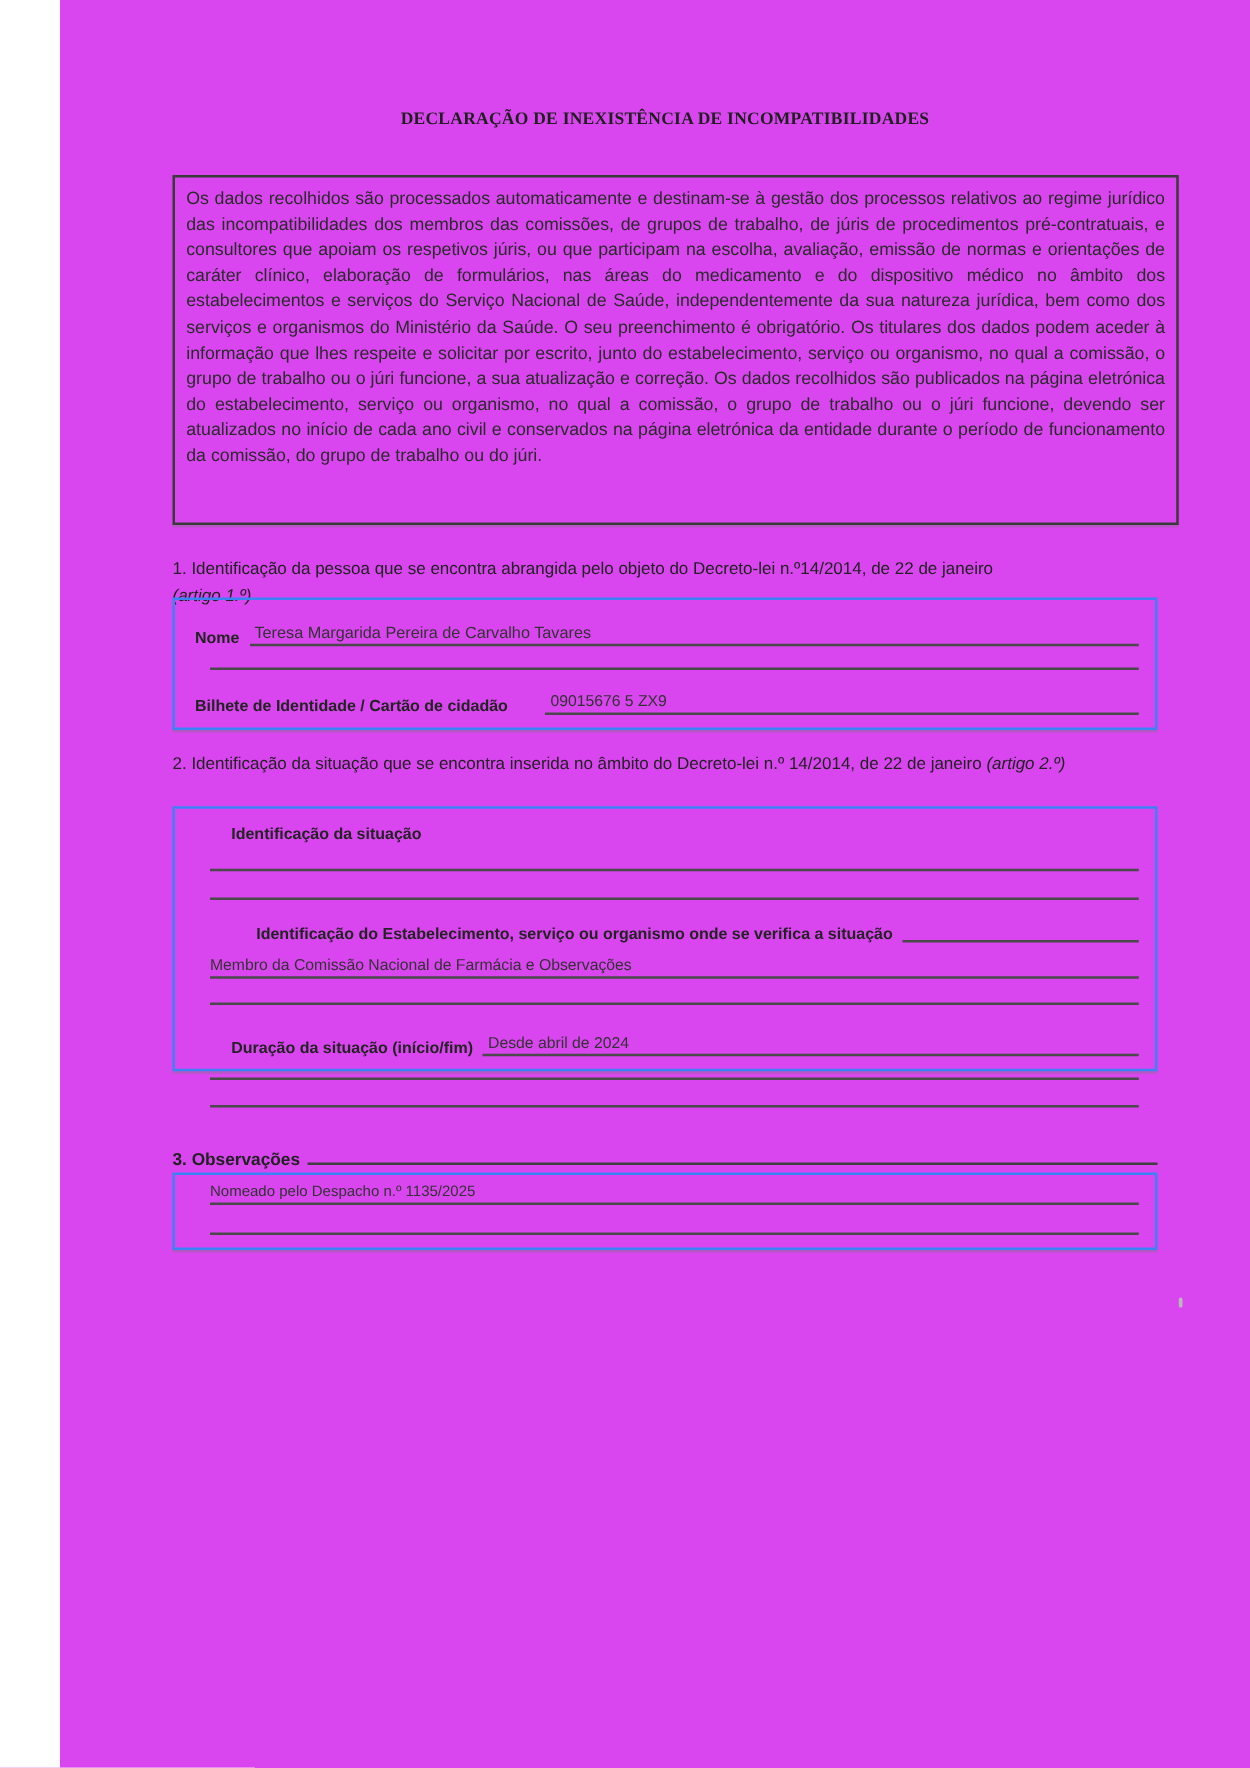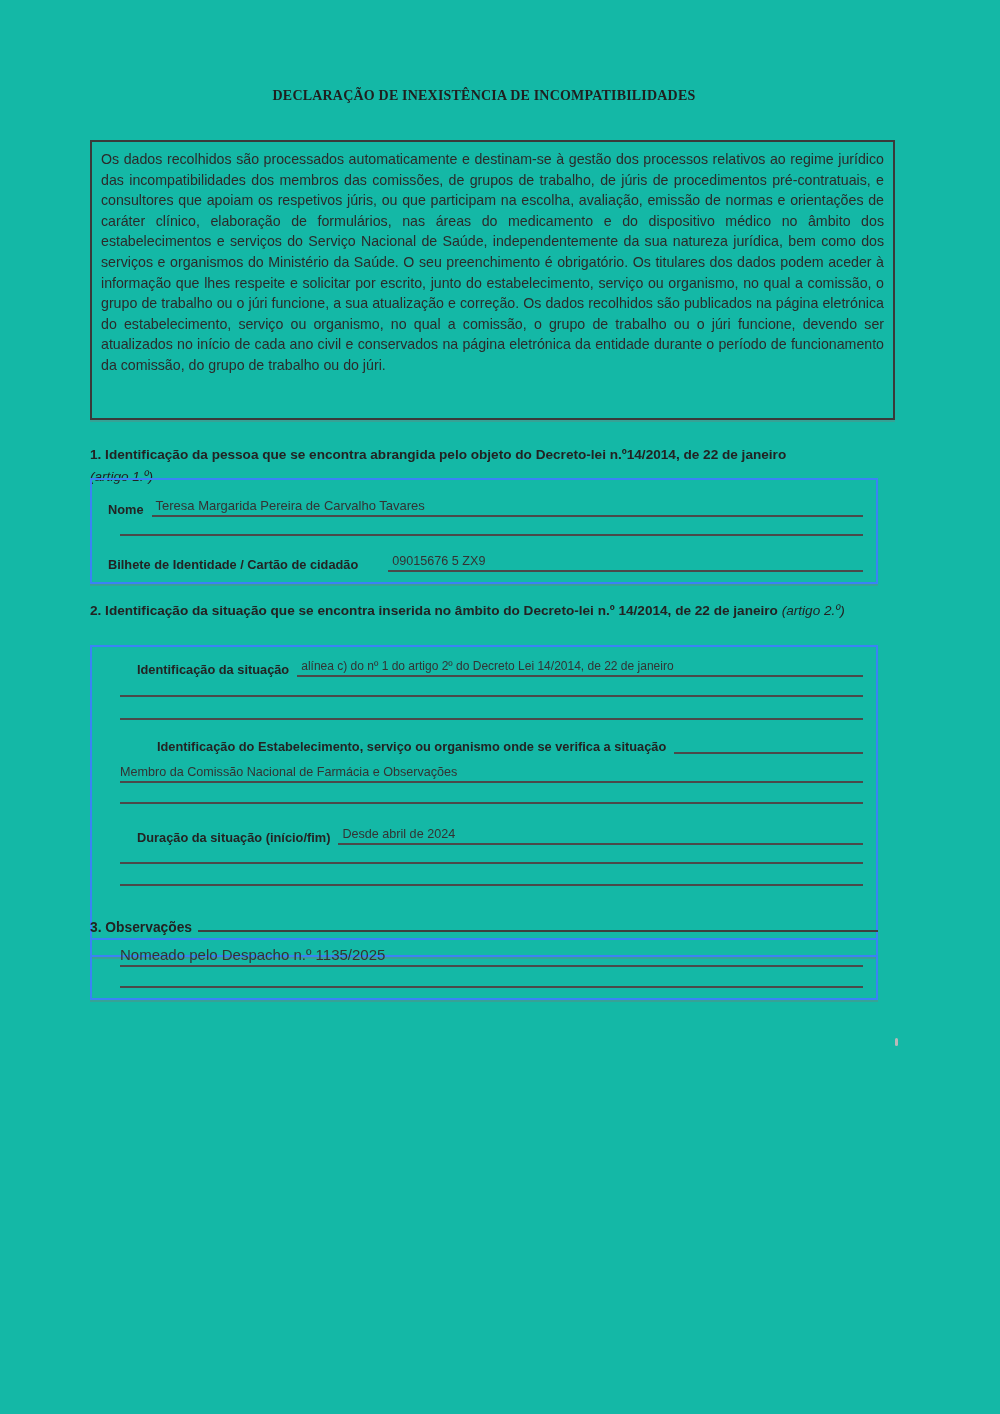--- a/index.html
+++ b/index.html
@@ -4,37 +4,37 @@
 <style>
   * { margin:0; padding:0; box-sizing:border-box; }
   html,body { background:#ffffff; }
   body {
     width:1000px; height:1414px;
     font-family:"Liberation Sans", sans-serif;
     color:#262626;
     position:relative;
     overflow:hidden;
   }
-  .page { position:absolute; inset:0; background:#14b8a6; }
+  .page { position:absolute; inset:0; background:#d946ef;margin-left:48px; }
 
   
   .title-wrap { position:absolute; left:90px; top:88px; width:788px; text-align:center;
     font-family:"Liberation Serif", serif; font-weight:bold; color:#1f1f1f; }
   .doc-title { font-size:14px; letter-spacing:.2px; }
   .doc-subtitle { font-size:13px; margin-top:3px; }
 
   
   .intro-box { position:absolute; left:90px; top:140px; width:805px; height:280px;
     border:2px solid #3a3a3a; box-shadow:0 2px 0 rgba(120,120,120,.35);
     padding:7px 9px; }
   .intro-text { font-size:14.2px; line-height:20.6px; text-align:justify; color:#2b2b2b; }
 
   
   .sec-heading { position:absolute; left:90px; width:788px; font-size:13.6px; color:#222; line-height:22px; }
-  .sec-heading .bold { font-weight:bold; }
+  .sec-heading .bold { font-weight:normal; }
   .sec-heading .ital { font-style:italic; font-weight:normal; }
 
   
   .fbox { position:absolute; left:90px; width:788px; border:2px solid #3b82f6;
     box-shadow:0 2px 0 rgba(120,120,120,.35); background:transparent; }
   .row { position:absolute; display:flex; align-items:flex-end; }
   .lbl { font-weight:bold; font-size:12.8px; white-space:nowrap; padding-right:8px; color:#232323; }
   .val { flex:1; border-bottom:2px solid #4a4a4a; font-size:12.6px; color:#333;
     padding:0 4px 2px 4px; white-space:nowrap; overflow:hidden; }
   .blank-line { position:absolute; border-bottom:2px solid #4a4a4a; }
@@ -75,24 +75,23 @@
       <span class="lbl">Bilhete de Identidade / Cartão de cidadão</span>
       <span class="val" style="margin-left:22px;">09015676 5 ZX9</span>
     </div>
   </div>
 
   <div class="sec-heading" style="top:600px;">
     <span class="bold">2. Identificação da situação que se encontra inserida no âmbito do Decreto-lei n.º 14/2014, de 22 de janeiro</span>
     <span class="ital">(artigo 2.º)</span>
   </div>
 
-  <div class="fbox" style="top:645px; height:312px;">
+  <div class="fbox" style="top:645px; height:212px;">
     <div class="row" style="left:45px; right:13px; top:12px;">
       <span class="lbl">Identificação da situação</span>
-      <span class="val" style="font-size:12px;">alínea c) do nº 1 do artigo 2º do Decreto Lei 14/2014, de 22 de janeiro</span>
     </div>
     <div class="blank-line" style="left:28px; right:13px; top:48px;"></div>
     <div class="blank-line" style="left:28px; right:13px; top:71px;"></div>
     <div class="row" style="left:65px; right:13px; top:92px;">
       <span class="lbl">Identificação do Estabelecimento, serviço ou organismo onde se verifica a situação</span>
       <span class="val"></span>
     </div>
     <div class="row" style="left:28px; right:13px; top:118px;">
       <span class="val" style="padding-left:0;">Membro da Comissão Nacional de Farmácia e Observações</span>
     </div>
@@ -105,20 +104,20 @@
     <div class="blank-line" style="left:28px; right:13px; top:237px;"></div>
   </div>
 
   <div class="obs-heading">
     <span class="txt">3. Observações</span>
     <span class="rule"></span>
   </div>
 
   <div class="fbox" style="top:938px; height:62px;">
     <div class="row" style="left:28px; right:13px; top:6px;">
-      <span class="val" style="font-size:15px; padding-left:0;">Nomeado pelo Despacho n.º 1135/2025</span>
+      <span class="val" style="font-size:12px; padding-left:0;">Nomeado pelo Despacho n.º 1135/2025</span>
     </div>
     <div class="blank-line" style="left:28px; right:13px; top:46px;"></div>
   </div>
 
   <div class="speck" style="left:895px; top:1038px;"></div>
 
 </div>
 
 </body></html>

